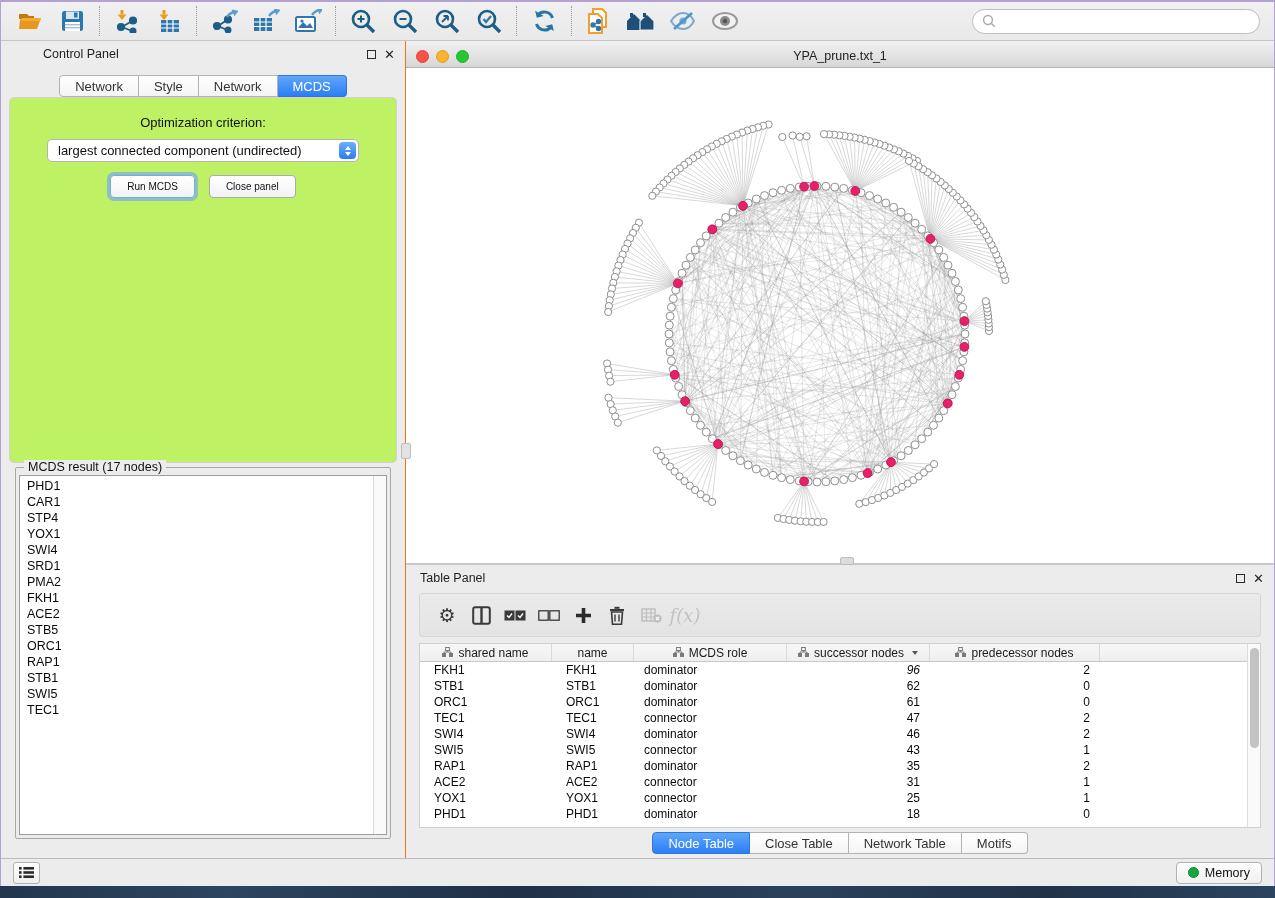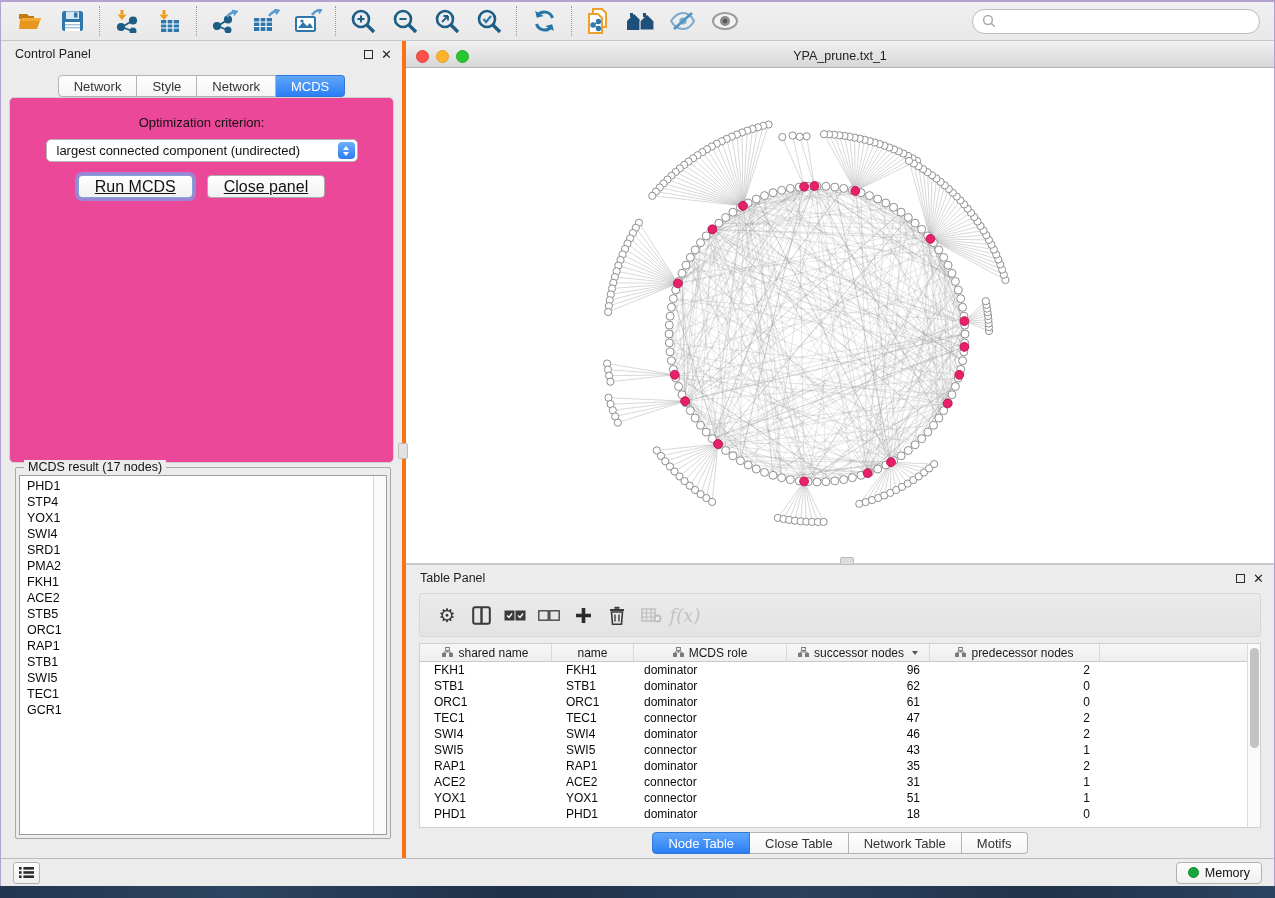--- a/index.html
+++ b/index.html
@@ -12,46 +12,46 @@
   
   .toolbar { height:39px; background:linear-gradient(#f0f0f0,#e9e9e9); border-bottom:1px solid #c6c6c6; display:flex; align-items:center; padding:0 8px; flex:0 0 auto; }
   .tb-btn { width:42px; height:34px; display:flex; align-items:center; justify-content:center; cursor:default; }
   .tb-sep { width:1px; height:30px; border-left:1px dotted #9a9a9a; margin:0 6px; }
   .tb-spacer { flex:1; }
   .searchbox { width:288px; height:25px; background:#fff; border:1px solid #bdbdbd; border-radius:13px; display:flex; align-items:center; padding:0 9px; margin-right:6px; }
   .searchbox svg { opacity:.55; }
 
   
   #main { flex:1; display:flex; min-height:0; }
-  #control-panel { width:405px; flex:0 0 405px; background:#ececec; position:relative; border-right:4px solid #f97316; }
+  #control-panel { width:405px; flex:0 0 405px; background:#ececec; position:relative; border-right:1px solid #f97316;padding-left:28px; }
   .vgrip { position:absolute; right:-6px; top:402px; width:10px; height:16px; background:#e2e2e2; border:1px solid #bdbdbd; border-radius:2px; z-index:5; }
 
   .panel-title-row { height:26px; display:flex; align-items:center; padding:0 10px 0 14px; }
   .panel-title { font-size:12.5px; color:#1e1e1e; }
   .win-icons { margin-left:auto; display:flex; align-items:center; gap:8px; }
   .float-ic { width:9px; height:9px; border:1.5px solid #2b2b2b; background:transparent; }
   .close-ic { font-size:13px; font-weight:bold; color:#1e1e1e; line-height:9px; }
 
   
   .seg { display:flex; }
   .seg .tab { background:linear-gradient(#ffffff,#f4f4f4); border:1px solid #b3b3b3; border-left:none; height:22px; padding:0 15px; font-size:13px; color:#333; display:flex; align-items:center; cursor:default; }
   .seg .tab:first-child { border-left:1px solid #b3b3b3; border-radius:4px 0 0 4px; }
   .seg .tab:last-child { border-radius:0 4px 4px 0; }
   .seg .tab.active { background:linear-gradient(#5fa7fa,#2b7ef5); border-color:#3177d8; color:#fff; }
   #cp-tabs { position:absolute; top:34px; left:0; right:0; display:flex; justify-content:center; }
 
-  #cp-box { position:absolute; left:8px; right:8px; top:56px; height:366px; background:#ec4899; border:1px solid #d2d2d2; border-radius:5px; }
+  #cp-box { position:absolute; left:8px; right:8px; top:56px; height:366px; background:#bef264; border:1px solid #d2d2d2; border-radius:5px; }
   .opt-label { text-align:center; margin-top:17px; font-size:13px; color:#111; }
   .select-row { display:flex; justify-content:center; margin-top:9px; }
   .mac-select { width:312px; height:23px; background:#fff; border:1px solid #b4b4b4; border-radius:5px; display:flex; align-items:center; padding-left:10px; font-size:13px; color:#111; position:relative; }
   .mac-select .spinner { position:absolute; right:2px; top:2px; bottom:2px; width:17px; border-radius:4px; background:linear-gradient(#6cb0fb,#2a7cf2); display:flex; flex-direction:column; align-items:center; justify-content:center; gap:2px; }
   .spinner .up { width:0; height:0; border-left:3.5px solid transparent; border-right:3.5px solid transparent; border-bottom:4px solid #fff; }
   .spinner .dn { width:0; height:0; border-left:3.5px solid transparent; border-right:3.5px solid transparent; border-top:4px solid #fff; }
   .btn-row { display:flex; justify-content:center; gap:14px; margin-top:13px; }
-  .mac-btn { height:23px; padding:0 16px; background:linear-gradient(#ffffff,#f2f2f2); border:1px solid #ababab; border-radius:4px; font-size:16px; color:#111; display:flex; align-items:center; cursor:default;text-decoration:underline; }
+  .mac-btn { height:23px; padding:0 16px; background:linear-gradient(#ffffff,#f2f2f2); border:1px solid #ababab; border-radius:4px; font-size:10px; color:#111; display:flex; align-items:center; cursor:default; }
   .mac-btn.focused { box-shadow:0 0 0 3px rgba(112,166,248,.65); border-color:#7da8d8; }
 
   #result-group { position:absolute; left:14px; width:376px; top:426px; height:372px; border:1px solid #a8a8a8; border-radius:2px; }
   #result-legend { position:absolute; top:-8px; left:8px; background:#ececec; padding:0 4px; font-size:12.5px; color:#111; }
   #result-list { position:absolute; left:3px; right:3px; top:7px; bottom:3px; background:#fff; border:1px solid #9d9d9d; overflow:hidden; }
   #result-items { position:absolute; left:0; top:2px; right:13px; bottom:0; padding-left:7px; }
   .list-item { font-size:12.5px; line-height:16px; color:#0a0a0a; }
   .vtrack { position:absolute; right:0; top:0; bottom:0; width:13px; background:#fafafa; border-left:1px solid #d8d8d8; }
 
   
@@ -294,34 +294,34 @@
           <button class="mac-btn focused">Run MCDS</button>
           <button class="mac-btn">Close panel</button>
         </div>
       </div>
 
       <div id="result-group">
         <span id="result-legend">MCDS result (17 nodes)</span>
         <div id="result-list">
           <div id="result-items">
               <div class="list-item">PHD1</div>
+              <div class="list-item">CAR1</div>
               <div class="list-item">STP4</div>
               <div class="list-item">YOX1</div>
               <div class="list-item">SWI4</div>
               <div class="list-item">SRD1</div>
               <div class="list-item">PMA2</div>
               <div class="list-item">FKH1</div>
               <div class="list-item">ACE2</div>
               <div class="list-item">STB5</div>
               <div class="list-item">ORC1</div>
               <div class="list-item">RAP1</div>
               <div class="list-item">STB1</div>
               <div class="list-item">SWI5</div>
               <div class="list-item">TEC1</div>
-              <div class="list-item">GCR1</div>
             </div>
           <div class="vtrack"></div>
         </div>
       </div>
     </div>
 
     <div id="right-col">
       <div id="network-window">
         <div class="net-topstrip"></div>
         <div class="net-titlebar">
@@ -1255,21 +1255,21 @@
                     </g>
                   </svg></span>
                 <span>predecessor nodes</span>
               </div>
             </div>
           <div id="tbody">
               <div class="trow">
                 <div class="td l" style="width: 132px; padding-left: 14px;">FKH1</div>
                 <div class="td l" style="width: 82px; padding-left: 14px;">FKH1</div>
                 <div class="td l" style="width: 153px; padding-left: 10px;">dominator</div>
-                <div class="td r" style="width: 143px; padding-right: 10px;">96</div>
+                <div class="td r" style="width: 143px; padding-right: 10px; font-style: italic;">96</div>
                 <div class="td r" style="width: 170px; padding-right: 10px;">2</div>
               </div>
               <div class="trow">
                 <div class="td l" style="width: 132px; padding-left: 14px;">STB1</div>
                 <div class="td l" style="width: 82px; padding-left: 14px;">STB1</div>
                 <div class="td l" style="width: 153px; padding-left: 10px;">dominator</div>
                 <div class="td r" style="width: 143px; padding-right: 10px;">62</div>
                 <div class="td r" style="width: 170px; padding-right: 10px;">0</div>
               </div>
               <div class="trow">
@@ -1311,21 +1311,21 @@
                 <div class="td l" style="width: 132px; padding-left: 14px;">ACE2</div>
                 <div class="td l" style="width: 82px; padding-left: 14px;">ACE2</div>
                 <div class="td l" style="width: 153px; padding-left: 10px;">connector</div>
                 <div class="td r" style="width: 143px; padding-right: 10px;">31</div>
                 <div class="td r" style="width: 170px; padding-right: 10px;">1</div>
               </div>
               <div class="trow">
                 <div class="td l" style="width: 132px; padding-left: 14px;">YOX1</div>
                 <div class="td l" style="width: 82px; padding-left: 14px;">YOX1</div>
                 <div class="td l" style="width: 153px; padding-left: 10px;">connector</div>
-                <div class="td r" style="width: 143px; padding-right: 10px;">51</div>
+                <div class="td r" style="width: 143px; padding-right: 10px;">25</div>
                 <div class="td r" style="width: 170px; padding-right: 10px;">1</div>
               </div>
               <div class="trow">
                 <div class="td l" style="width: 132px; padding-left: 14px;">PHD1</div>
                 <div class="td l" style="width: 82px; padding-left: 14px;">PHD1</div>
                 <div class="td l" style="width: 153px; padding-left: 10px;">dominator</div>
                 <div class="td r" style="width: 143px; padding-right: 10px;">18</div>
                 <div class="td r" style="width: 170px; padding-right: 10px;">0</div>
               </div>
             </div>

